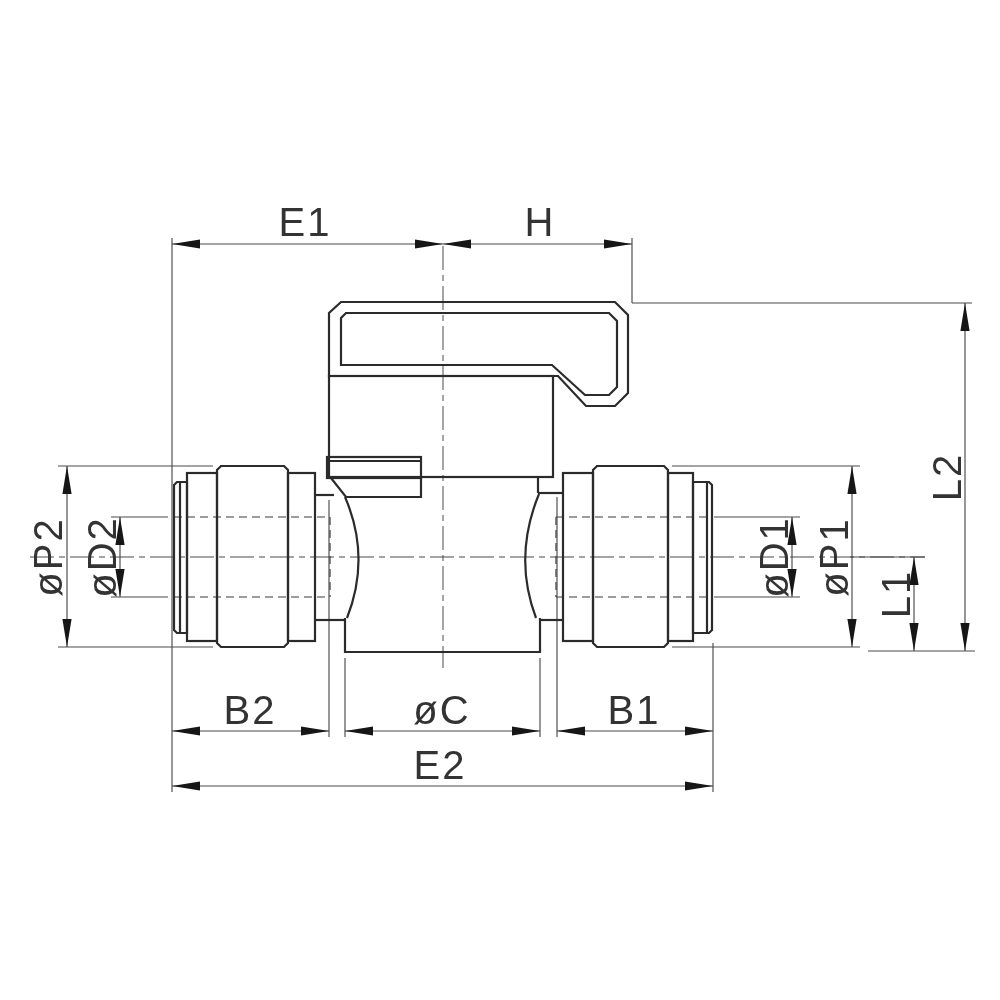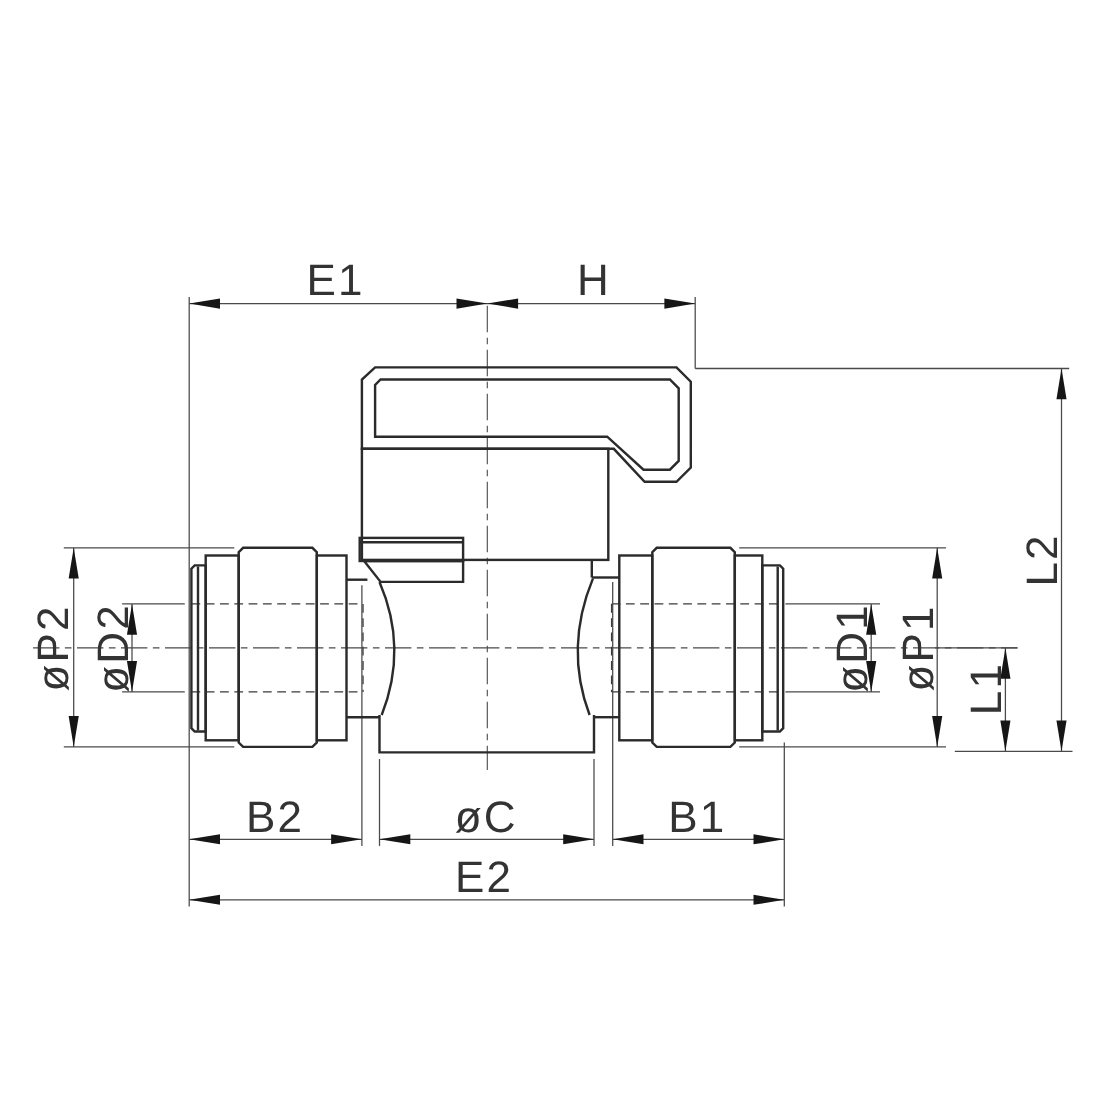--- a/index.html
+++ b/index.html
@@ -1,17 +1,17 @@
 <!DOCTYPE html>
 <html><head>
 <meta charset="utf-8">
 <style>
   html,body{margin:0;padding:0;background:#ffffff;}
   .stage{position:relative;width:1000px;height:929px;background:#fff;overflow:hidden;
-         font-family:"Liberation Sans", sans-serif;margin-top:32px;}
+         font-family:"Liberation Sans", sans-serif;}
   svg{display:block;}
   .lbl{fill:#333333;font-family:"Liberation Sans","DejaVu Sans",sans-serif;
        font-size:40px;letter-spacing:2px;}
 </style>
 </head>
 <body>
 
 <div class="stage">
 <svg width="1000" height="1000" viewBox="0 0 1000 1000">
 

